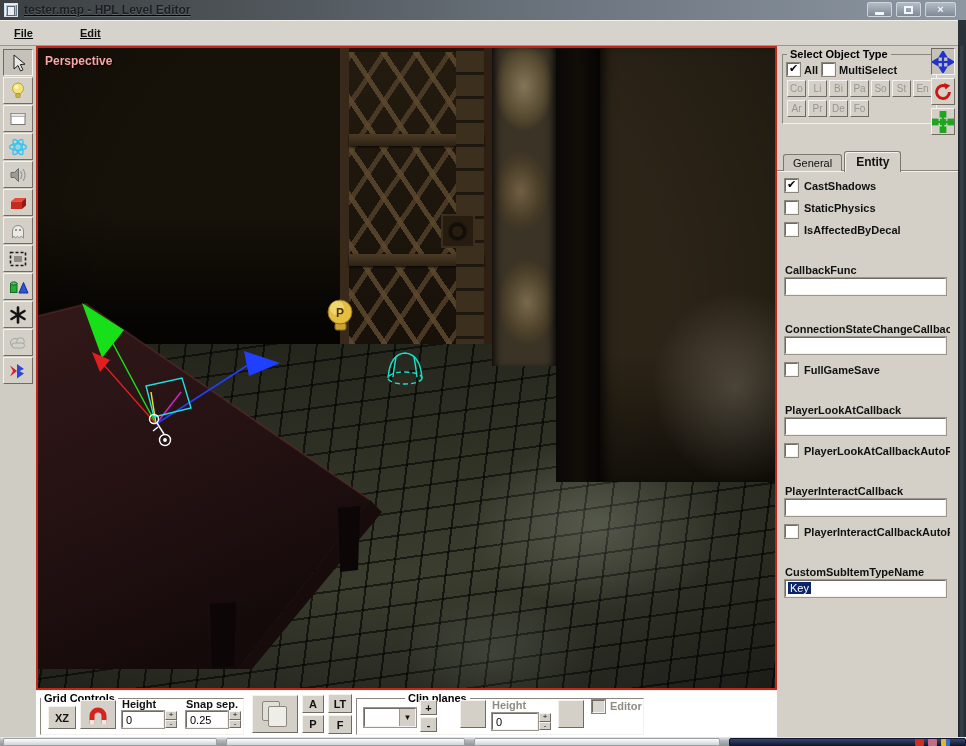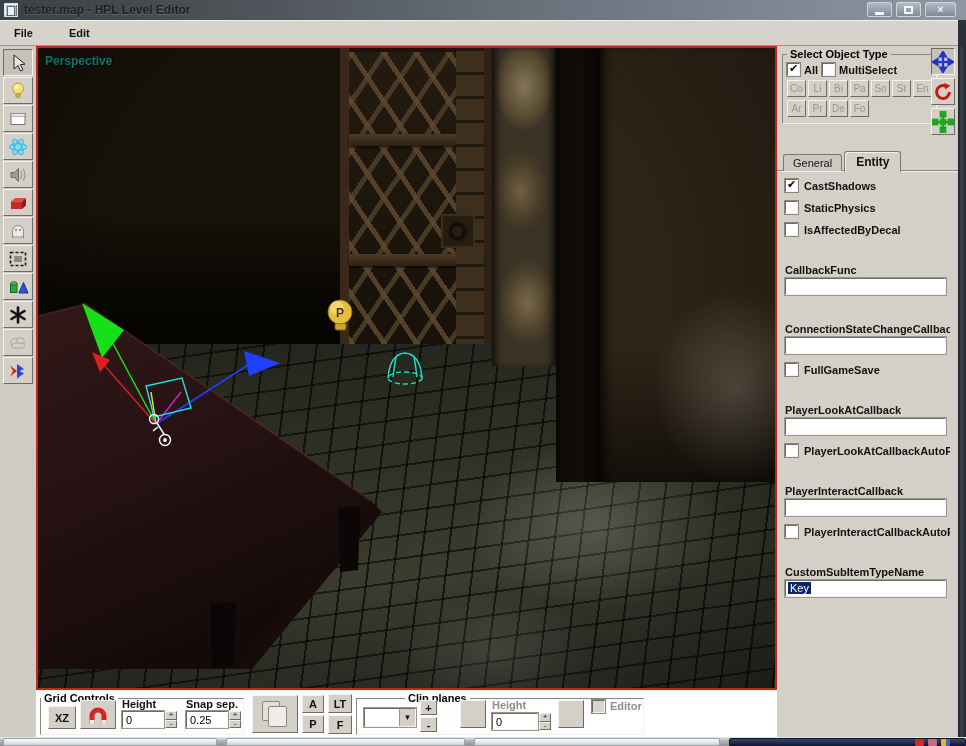--- a/index.html
+++ b/index.html
@@ -1,52 +1,52 @@
 <!DOCTYPE html>
 <html><head>
 <meta charset="utf-8">
 <style>
   * { margin:0; padding:0; box-sizing:border-box; }
   html,body { width:966px; height:746px; }
   body { font-family:"Liberation Sans","DejaVu Sans",sans-serif; font-size:11px; background:#101418; overflow:hidden; }
 
-  .app { width:966px; height:746px; display:flex; flex-direction:column; background:#2a3138; }
+  .app { width:966px; height:746px; display:flex; flex-direction:column; background:#2a3138;text-decoration:underline; }
 
   
   .titlebar { height:20px; background:linear-gradient(90deg,#3c4043 0%,#4d5357 25%,#6d7680 60%,#8d97a2 100%); display:flex; align-items:center; position:relative; flex:0 0 20px; }
   .app-icon { width:14px; height:14px; margin:0 6px 0 4px; background:#aebfd0; border:1px solid #d8e2ea; box-shadow:inset 1px 1px 0 #eef4f8, inset -1px -1px 0 #6b7c8a; }
   .app-icon::after { content:""; display:block; width:6px; height:8px; margin:2px; background:#e9eef2; border:1px solid #5b6a76; }
   .title-text { color:#1b1f23; font-weight:bold; font-size:12px; text-shadow:0 1px 0 rgba(255,255,255,.18); }
   .winbtns { position:absolute; right:10px; top:2px; display:flex; gap:4px; }
   .winbtn { width:25px; height:15px; background:linear-gradient(#b3bcc6,#7e8a96); border:1px solid #cdd5dc; border-radius:2px; display:flex; align-items:center; justify-content:center; color:#f2f6fa; font-size:11px; line-height:1; font-weight:bold; }
   .winbtn.close { width:31px; }
   .glyph-min { width:9px; height:3px; background:#f2f6fa; margin-top:7px; }
   .glyph-max { width:9px; height:8px; border:2px solid #f2f6fa; }
 
   
-  .menubar { height:26px; background:#d6d3cc; border-bottom:1px solid #9a968e; display:flex; align-items:center; padding-left:10px; gap:28px; flex:0 0 26px; width:958px; box-shadow:inset 0 1px 0 #f2f0ea; }
+  .menubar { height:26px; background:#d6d3cc; border-bottom:1px solid #9a968e; display:flex; align-items:center; padding-left:10px; gap:39px; flex:0 0 26px; width:958px; box-shadow:inset 0 1px 0 #f2f0ea; }
   .menu-item { font-weight:bold; color:#111; padding:2px 4px; }
 
   
   .mainrow { flex:1 1 auto; display:flex; width:966px; }
   .frame-right { width:8px; background:linear-gradient(90deg,#1c2127,#3a424b 40%,#232930); }
 
   
   .toolbar-left { width:36px; background:#cfccc4; display:flex; flex-direction:column; align-items:center; padding-top:3px; gap:1px; }
   .tool-btn { width:30px; height:27px; background:#d4d0c8; border:1px solid; border-color:#f4f2ee #6f6b63 #6f6b63 #f4f2ee; display:flex; align-items:center; justify-content:center; }
   .tool-btn.pressed { border-color:#6f6b63 #f4f2ee #f4f2ee #6f6b63; background:#c6c2ba; }
   .tool-btn svg { display:block; }
 
   
   .vp-col { width:741px; display:flex; flex-direction:column; }
   .viewport { height:644px; border:2px solid #c2251a; background:#000; display:flex; flex-direction:column; }
   .vp-menubar { height:19px; background:#d4d0c8; border-bottom:1px solid #8a867e; display:flex; align-items:center; padding-left:8px; flex:0 0 19px; }
   .vp-menu-label { font-weight:bold; color:#111; }
   .scene { position:relative; flex:1 1 auto; background:#070503; overflow:hidden; }
-  .persp-label { position:absolute; left:7px; top:6px; color:#0f766e; font-weight:bold; font-size:12px; z-index:30; text-shadow:1px 1px 1px #000; }
+  .persp-label { position:absolute; left:7px; top:6px; color:#fca5a5; font-weight:bold; font-size:12px; z-index:30; text-shadow:1px 1px 1px #000; }
 
   
   .floor { position:absolute; left:0; right:0; top:212px; bottom:0;
     background:
       radial-gradient(ellipse 220px 140px at 76% 62%, rgba(225,235,215,.20), rgba(0,0,0,0) 60%),
       radial-gradient(ellipse 180px 110px at 62% 92%, rgba(205,220,200,.14), rgba(0,0,0,0) 55%),
       repeating-linear-gradient(97deg, rgba(0,0,0,.62) 0 2px, rgba(0,0,0,0) 2px 26px),
       repeating-linear-gradient(172deg, rgba(0,0,0,.55) 0 2px, rgba(0,0,0,0) 2px 23px),
       linear-gradient(175deg,#191a13 0%,#2b2c21 35%,#3b3d2f 72%,#2f3128 100%); }
   .stones { position:absolute; }

